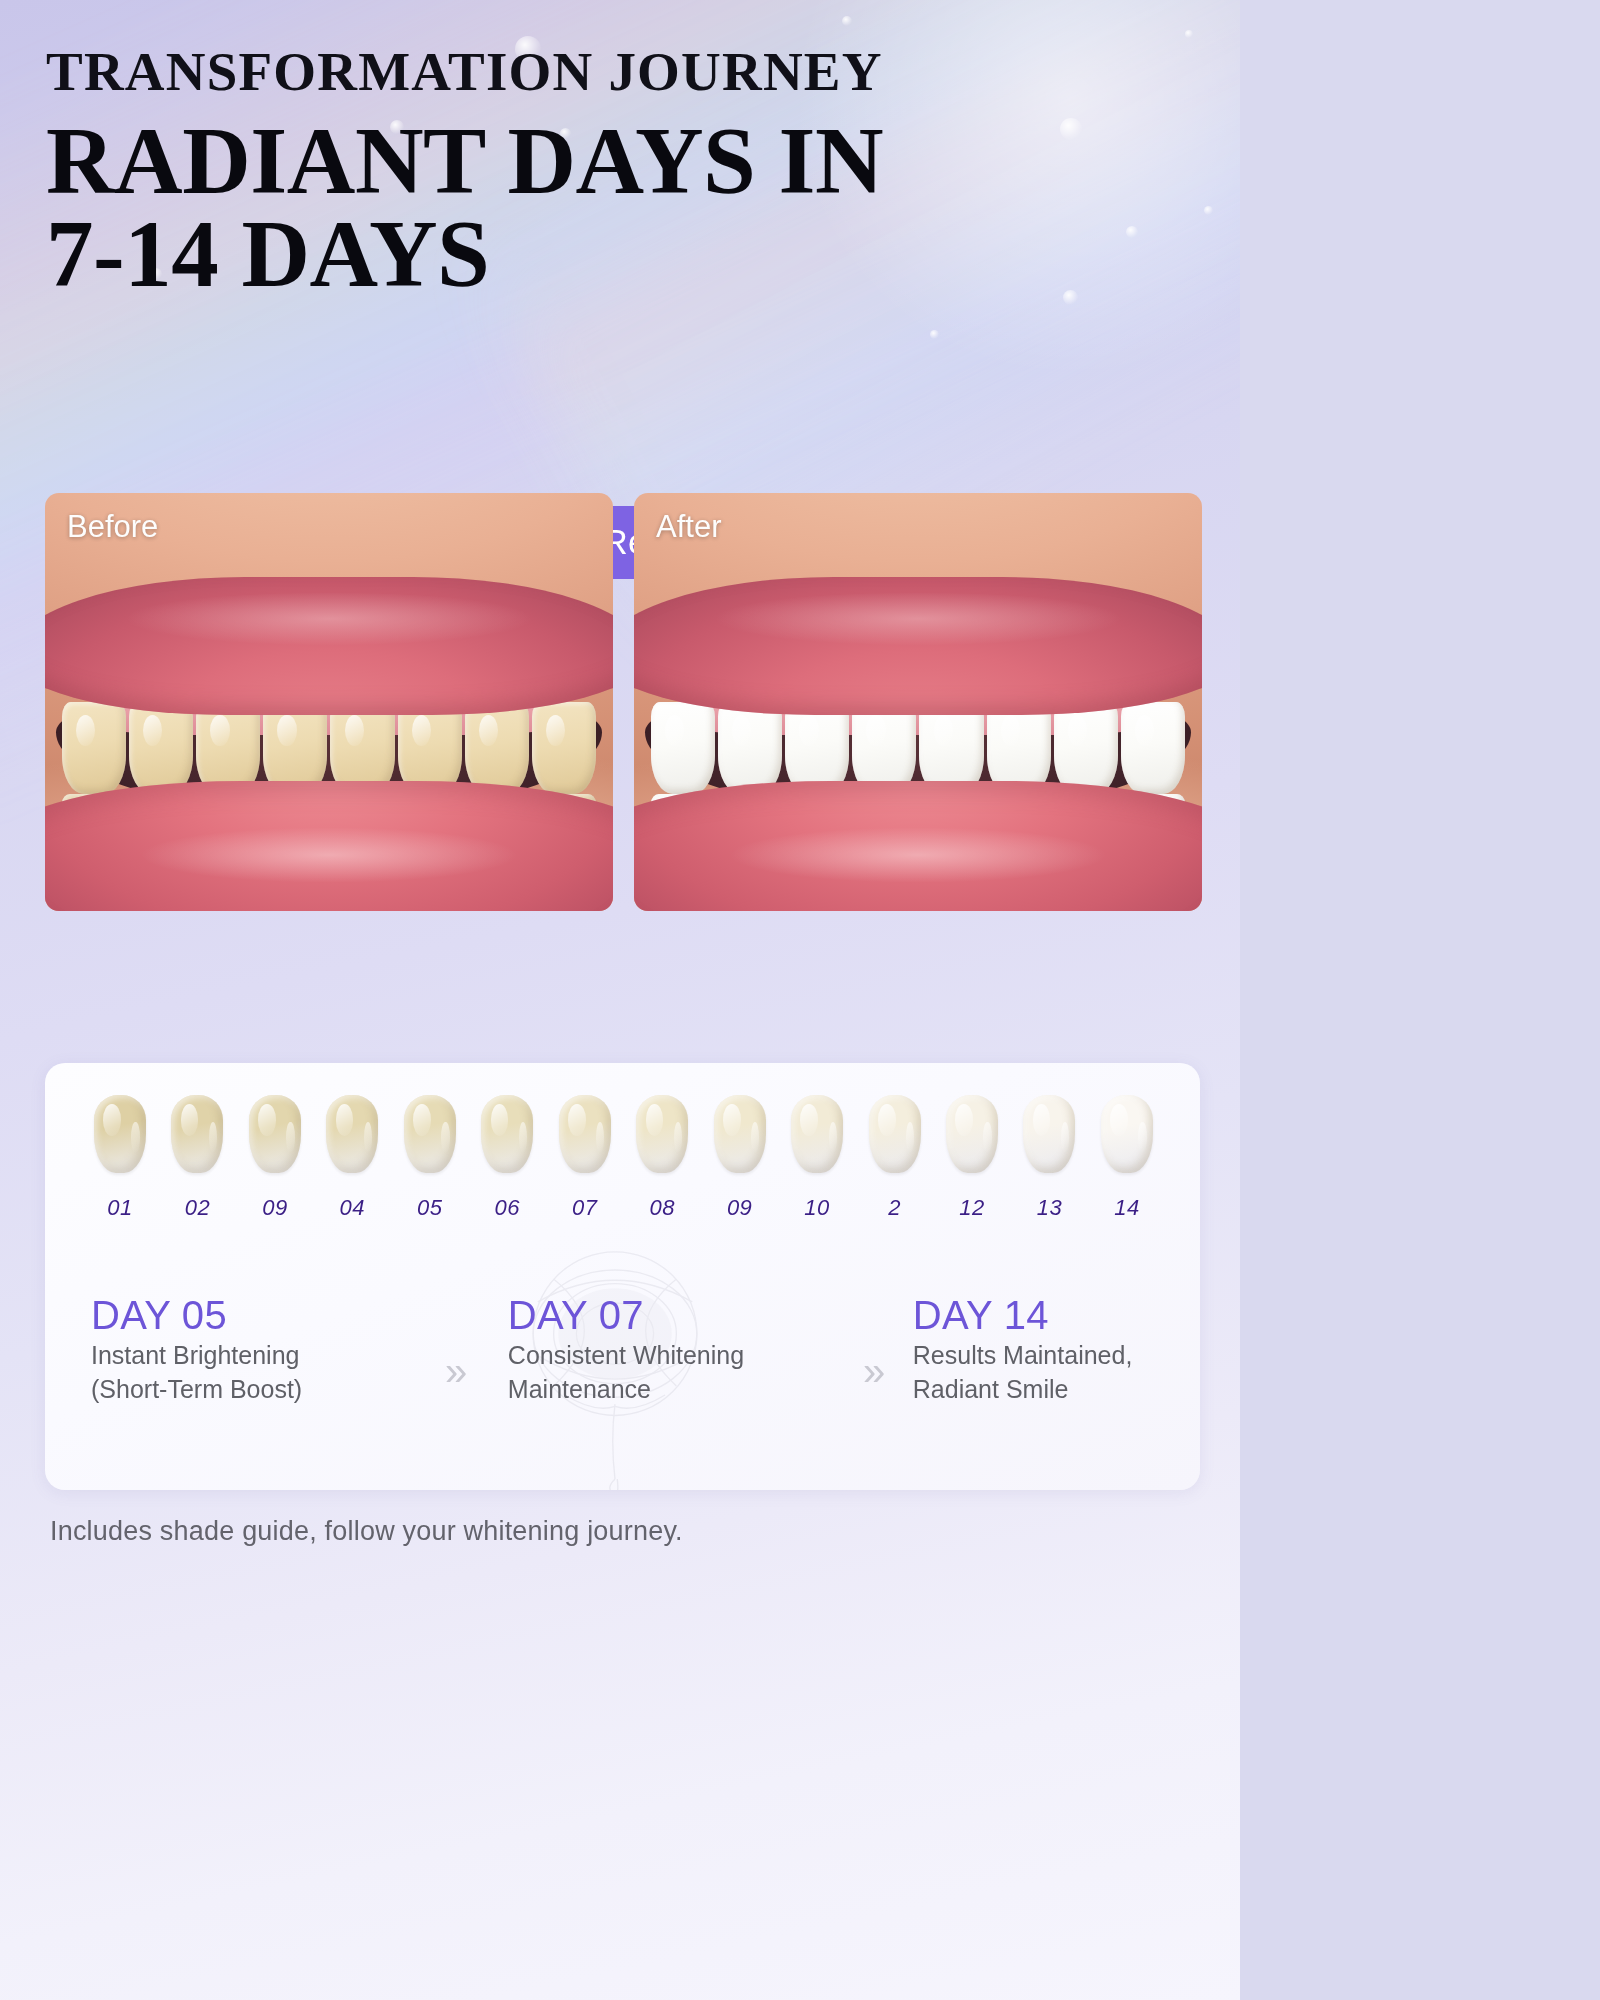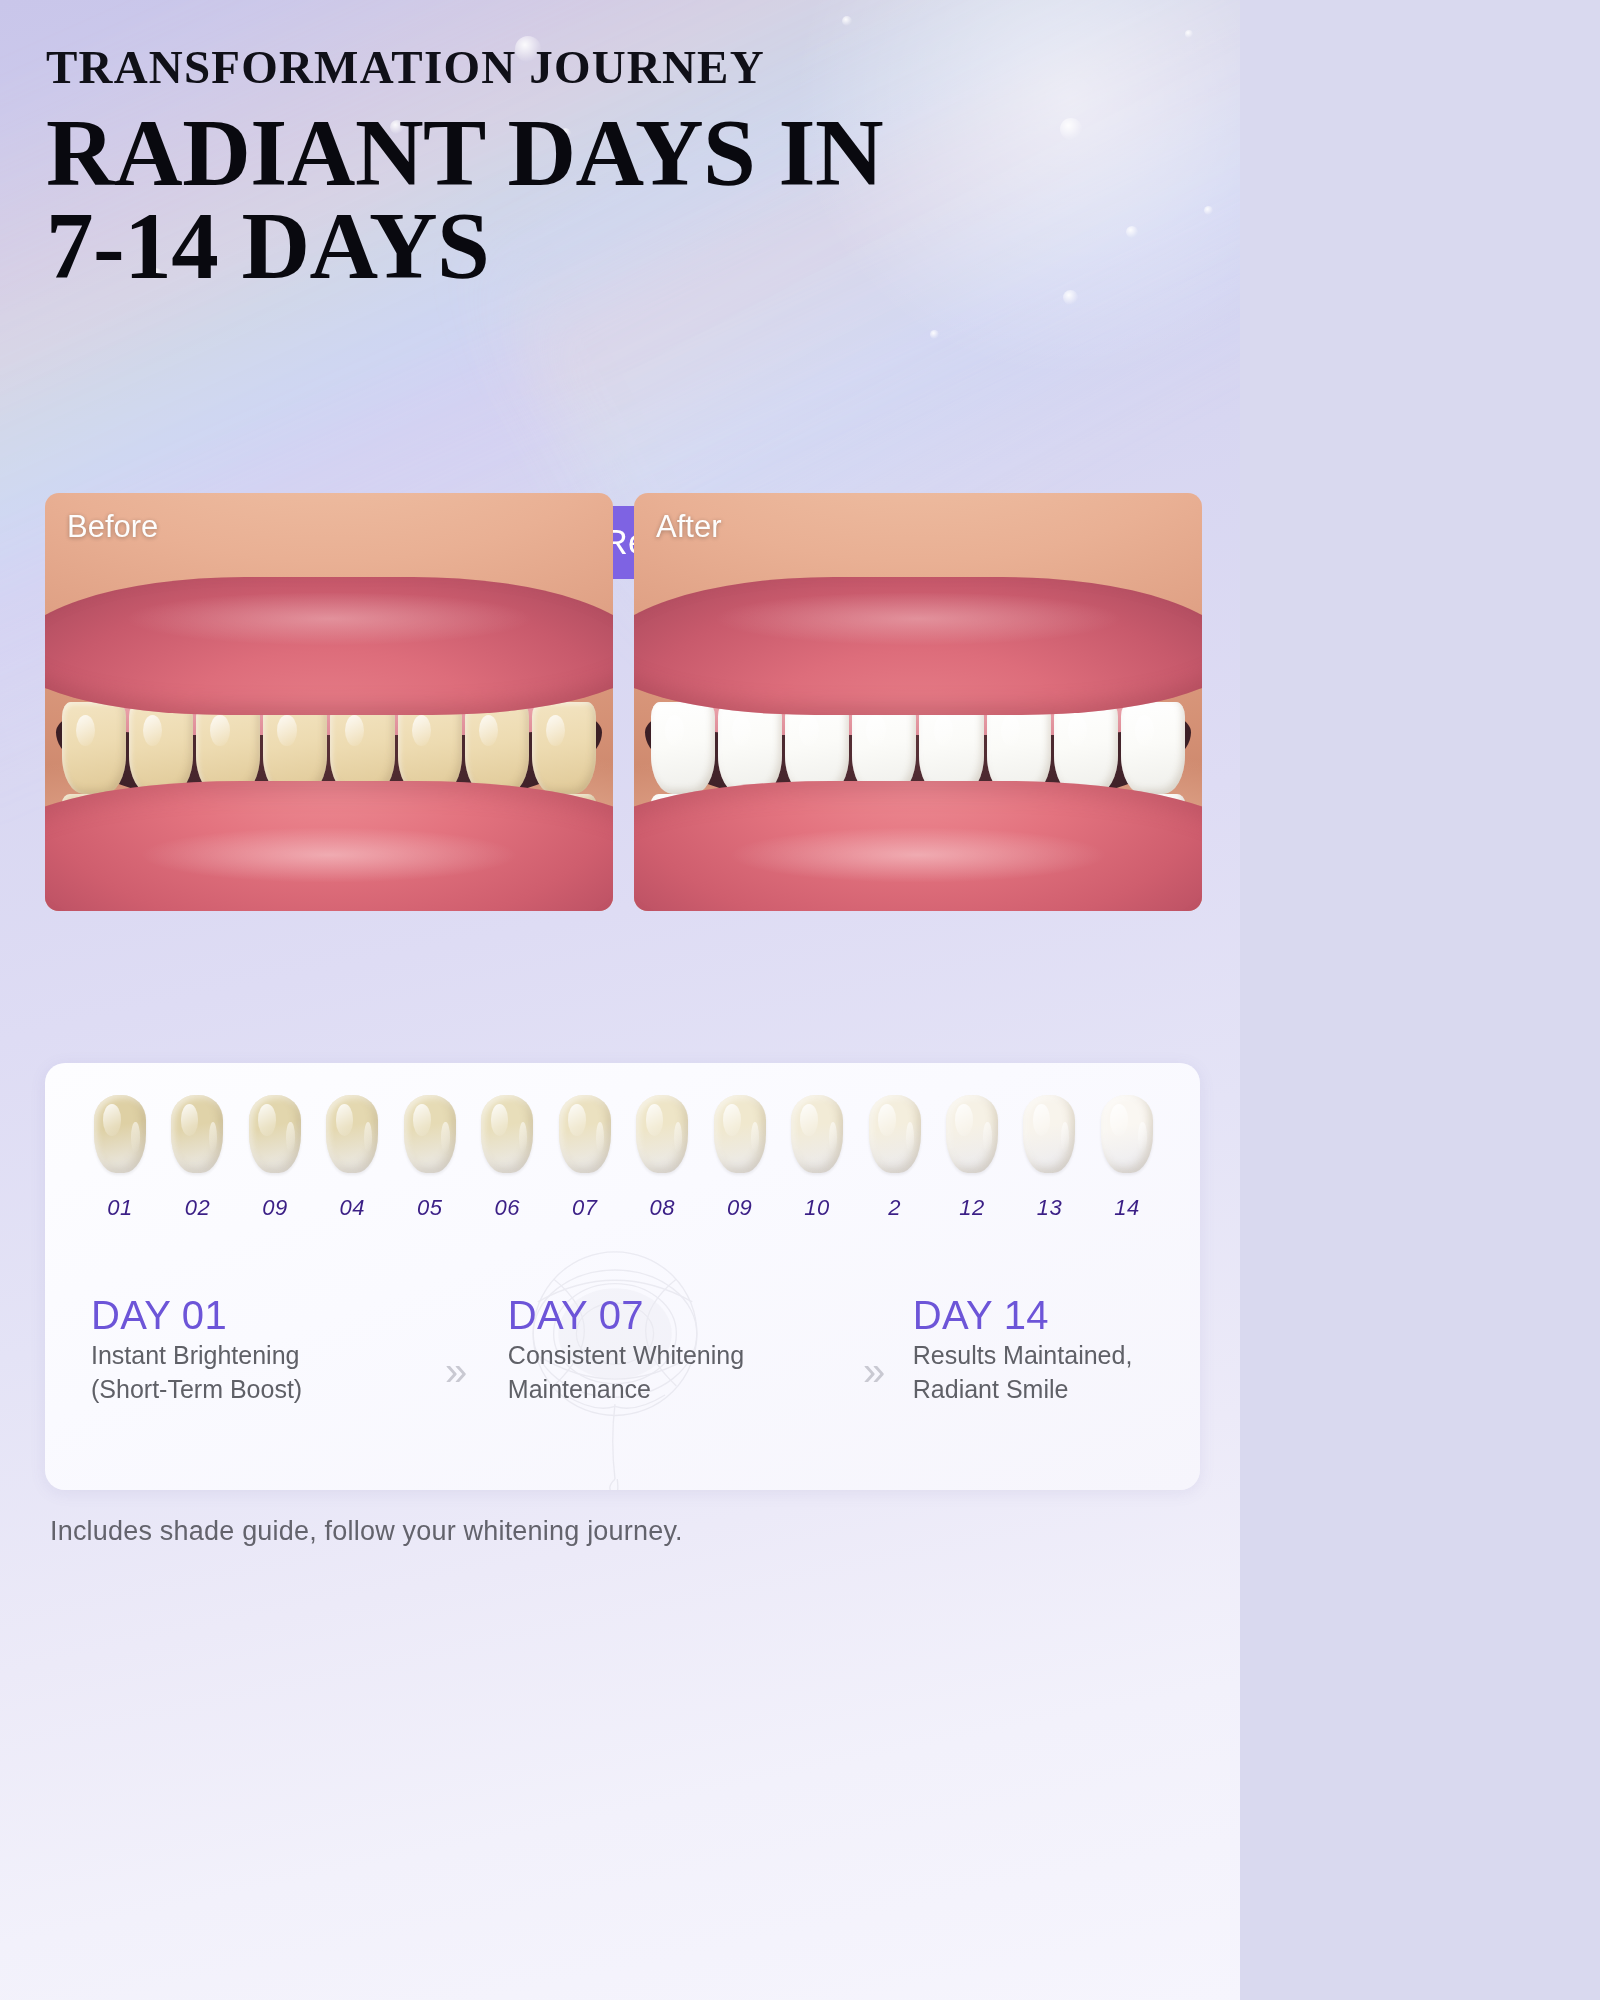--- a/index.html
+++ b/index.html
@@ -60,21 +60,21 @@
     pointer-events:none;
   }
   .bokeh { position:absolute; border-radius:50%; pointer-events:none;
            background: radial-gradient(circle at 38% 34%, rgba(255,255,255,0.92), rgba(255,255,255,0.18) 58%, rgba(255,255,255,0) 74%); }
 
   
   .hd-wrap { position:absolute; left:46px; top:44px; width:1150px; }
   .eyebrow {
     font-family:"Liberation Serif", serif;
     font-weight:700;
-    font-size:47px;
+    font-size:55px;
     letter-spacing:1.2px;
     color:#101018;
     line-height:1.0;
     white-space:nowrap;
   }
   .headline {
     font-family:"Liberation Serif", serif;
     font-weight:700;
     font-size:95px;
     line-height:0.98;
@@ -449,21 +449,21 @@
           <div class="shade-num">13</div>
         </div>
         <div class="shade">
           <div class="shade-tooth" style="background: linear-gradient(168deg, rgb(250, 247, 242) 0%, rgb(250, 247, 242) 40%, rgba(0, 0, 0, 0.06) 100%);"></div>
           <div class="shade-num">14</div>
         </div>
       </div>
 
     <div class="steps">
       <div class="step s1">
-        <div class="step-title">DAY 01</div>
+        <div class="step-title">DAY 05</div>
         <div class="step-desc">Instant Brightening
 (Short-Term Boost)</div>
       </div>
       <div class="step s2">
         <div class="step-title">DAY 07</div>
         <div class="step-desc">Consistent Whitening
 Maintenance</div>
       </div>
       <div class="step s3">
         <div class="step-title">DAY 14</div>

